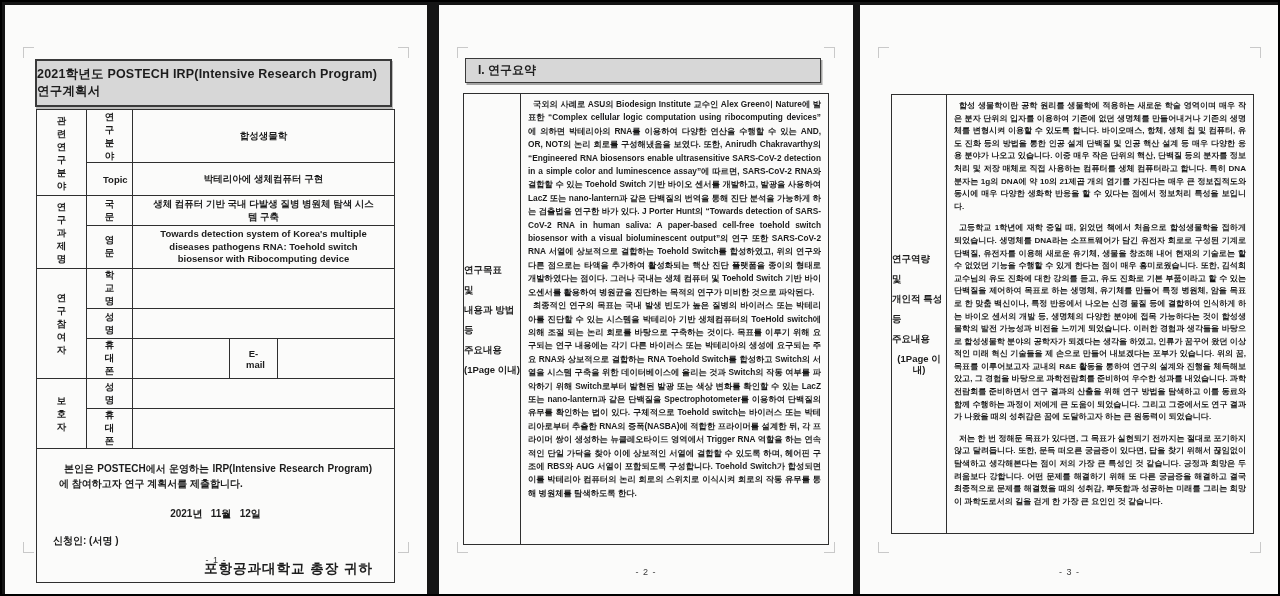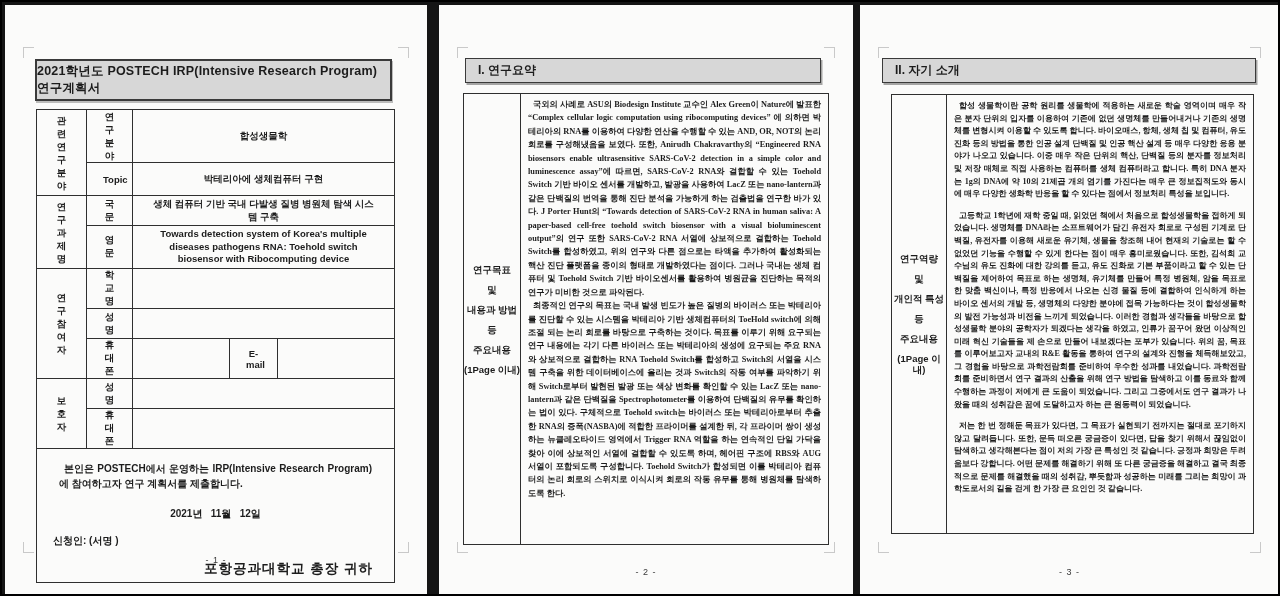--- a/index.html
+++ b/index.html
@@ -10,21 +10,21 @@
   #page2{left:437px;width:414px;}
   #page3{left:858px;width:419px;}
 
   
   .mark{position:absolute;width:10px;height:10px;}
   .mark.tl{left:18px;top:42px;border-left:1px solid #c9c9c9;border-top:1px solid #c9c9c9;}
   .mark.tr{right:18px;top:42px;border-right:1px solid #c9c9c9;border-top:1px solid #c9c9c9;}
   .mark.bl{left:18px;bottom:42px;border-left:1px solid #c9c9c9;border-bottom:1px solid #c9c9c9;}
   .mark.br{right:18px;bottom:42px;border-right:1px solid #c9c9c9;border-bottom:1px solid #c9c9c9;}
 
-  .title-box{position:absolute;left:30px;top:54px;width:357px;height:42px;background:#d7d7d7;
+  .title-box{position:absolute;left:30px;top:54px;width:357px;height:48px;background:#d7d7d7;
              border:2px solid #3a3a3a;box-sizing:border-box;display:flex;align-items:center;justify-content:center;
              font-size:12.5px;font-weight:700;letter-spacing:.2px;box-shadow:1px 2px 0 rgba(0,0,0,.25);}
   .hbar{position:absolute;top:53px;height:25px;background:#d7d7d7;border:1px solid #3a3a3a;box-sizing:border-box;
         display:flex;align-items:center;padding-left:12px;font-size:12px;font-weight:700;
         box-shadow:1.5px 2px 0 rgba(60,60,60,.45);}
   #page2 .hbar{left:26px;width:356px;}
   #page3 .hbar{left:22px;width:374px;}
 
   table.form{position:absolute;left:31px;top:104px;width:358px;border-collapse:collapse;table-layout:fixed;}
   table.form td{border:1px solid #2f2f2f;padding:0 16px;text-align:center;vertical-align:middle;
@@ -35,28 +35,28 @@
   td.decl-cell{text-align:left;vertical-align:top;padding:0;}
   .decl{margin:0;padding:7px 6px 0 6px;font-size:10px;font-weight:600;line-height:15.5px;text-indent:5px;text-align:justify;}
   .date{margin-top:15px;text-align:center;font-size:10px;font-weight:700;white-space:pre;}
   .applicant{margin-top:13px;text-align:left;font-size:10px;font-weight:600;}
   .applicant b{font-weight:700;}
   .recipient{margin-top:12px;text-align:right;padding-right:5px;font-size:13.5px;font-weight:700;letter-spacing:1px;}
 
   .bigbox{position:absolute;border:1px solid #2f2f2f;box-sizing:border-box;display:flex;background:#fbfbfa;}
   #page2 .bigbox{left:24px;top:88px;width:366px;height:452px;}
   #page3 .bigbox{left:31px;top:89px;width:363px;height:440px;}
-  .sidecol{border-right:1px solid #2f2f2f;display:flex;flex-direction:column;justify-content:center;align-items:center;
+  .sidecol{border-right:1px solid #2f2f2f;display:flex;flex-direction:column;justify-content:center;align-items:flex-start;
            gap:9px;font-size:9.5px;font-weight:600;text-align:center;line-height:11px;flex:0 0 auto;}
   #page2 .sidecol{width:56px;}
   #page3 .sidecol{width:54px;}
   .content{flex:1;overflow:hidden;text-align:justify;font-weight:600;}
   #page2 .content{padding:4px 7px;font-size:8.3px;line-height:13.4px;}
   #page3 .content{padding:5px 7px;font-size:8.1px;line-height:12.6px;}
-  .content p{margin:0;text-indent:5px;font-family:Liberation Serif, serif;}
+  .content p{margin:0;text-indent:5px;}
   #page3 .content p{margin-bottom:9px;}
 
   .pageno{position:absolute;left:0;width:100%;text-align:center;font-size:9px;color:#3a3a3a;letter-spacing:1px;}
   #page1 .pageno{bottom:30px;}
   #page2 .pageno,#page3 .pageno{bottom:18px;}
 </style>
 </head>
 <body>
 
 <div class="stage">
@@ -169,23 +169,20 @@
 
     <div class="pageno">- 2 -</div>
   </div>
 
   <div class="page" id="page3">
     <div class="mark tl"></div>
     <div class="mark tr"></div>
     <div class="mark bl"></div>
     <div class="mark br"></div>
 
-    <div class="hbar">
-      <span>II. 자기 소개</span>
-    </div>
 
     <div class="bigbox">
       <div class="sidecol">
         <span>연구역량</span>
         <span>및</span>
         <span>개인적 특성</span>
         <span>등</span>
         <span>주요내용</span>
         <span>(1Page 이내)</span>
       </div>

